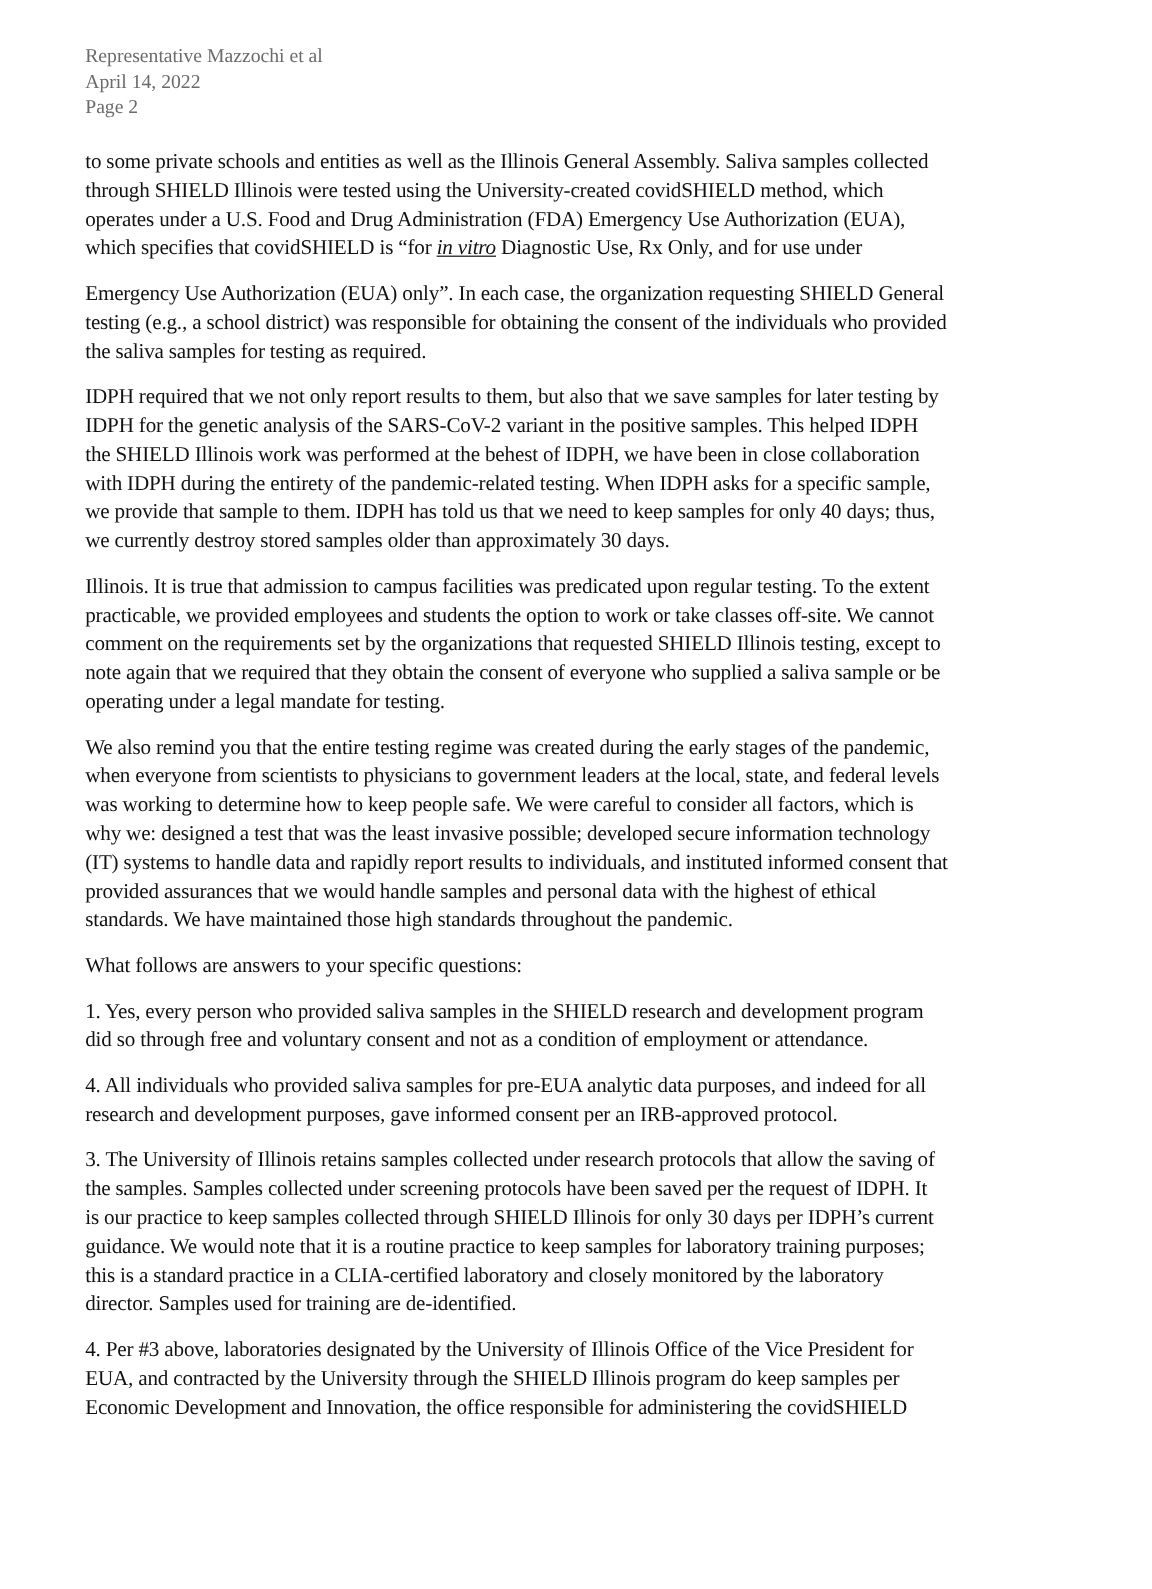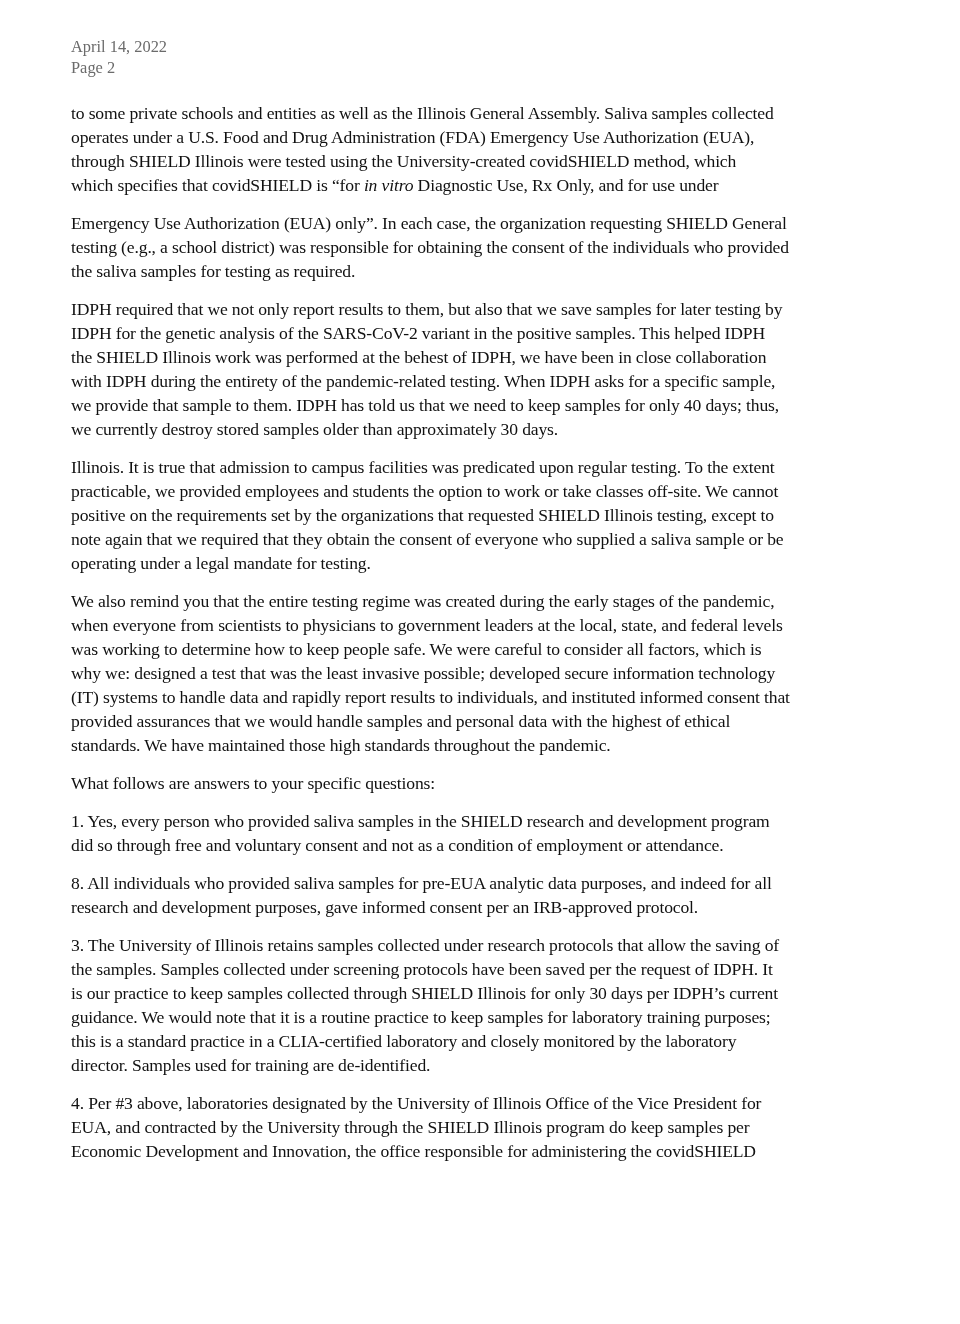--- a/index.html
+++ b/index.html
@@ -34,36 +34,37 @@
     .para {
       font-size: 17.6px;
       line-height: 24px;
       margin: 3px 0 14px 0;
       letter-spacing: -0.15px;
     }
     .line {
       display: block;
       white-space: nowrap;
     }
-    em { font-style: italic; }
+    em { font-style: italic; text-decoration: underline; }
   </style>
 </head>
 <body>
 
 <div class="page">
 
   <div class="header">
+    <span class="header-line">Representative Mazzochi et al</span>
     <span class="header-line">April 14, 2022</span>
     <span class="header-line">Page 2</span>
   </div>
 
   <p class="para">
     <span class="line">to some private schools and entities as well as the Illinois General Assembly. Saliva samples collected</span>
+    <span class="line">through SHIELD Illinois were tested using the University-created covidSHIELD method, which</span>
     <span class="line">operates under a U.S. Food and Drug Administration (FDA) Emergency Use Authorization (EUA),</span>
-    <span class="line">through SHIELD Illinois were tested using the University-created covidSHIELD method, which</span>
     <span class="line"><span>which specifies that covidSHIELD is “for </span><em>in vitro</em><span> Diagnostic Use, Rx Only, and for use under</span></span>
   </p>
 
   <p class="para">
     <span class="line">Emergency Use Authorization (EUA) only”. In each case, the organization requesting SHIELD General</span>
     <span class="line">testing (e.g., a school district) was responsible for obtaining the consent of the individuals who provided</span>
     <span class="line">the saliva samples for testing as required.</span>
   </p>
 
   <p class="para">
@@ -71,21 +72,21 @@
     <span class="line">IDPH for the genetic analysis of the SARS-CoV-2 variant in the positive samples. This helped IDPH</span>
     <span class="line">the SHIELD Illinois work was performed at the behest of IDPH, we have been in close collaboration</span>
     <span class="line">with IDPH during the entirety of the pandemic-related testing.  When IDPH asks for a specific sample,</span>
     <span class="line">we provide that sample to them.  IDPH has told us that we need to keep samples for only 40 days; thus,</span>
     <span class="line">we currently destroy stored samples older than approximately 30 days.</span>
   </p>
 
   <p class="para">
     <span class="line">Illinois.  It is true that admission to campus facilities was predicated upon regular testing. To the extent</span>
     <span class="line">practicable, we provided employees and students the option to work or take classes off-site. We cannot</span>
-    <span class="line">positive on the requirements set by the organizations that requested SHIELD Illinois testing, except to</span>
+    <span class="line">comment on the requirements set by the organizations that requested SHIELD Illinois testing, except to</span>
     <span class="line">note again that we required that they obtain the consent of everyone who supplied a saliva sample or be</span>
     <span class="line">operating under a legal mandate for testing.</span>
   </p>
 
   <p class="para">
     <span class="line">We also remind you that the entire testing regime was created during the early stages of the pandemic,</span>
     <span class="line">when everyone from scientists to physicians to government leaders at the local, state, and federal levels</span>
     <span class="line">was working to determine how to keep people safe.  We were careful to consider all factors, which is</span>
     <span class="line">why we: designed a test that was the least invasive possible; developed secure information technology</span>
     <span class="line">(IT) systems to handle data and rapidly report results to individuals, and instituted informed consent that</span>
@@ -96,21 +97,21 @@
   <p class="para">
     <span class="line">What follows are answers to your specific questions:</span>
   </p>
 
   <p class="para">
     <span class="line">1.  Yes, every person who provided saliva samples in the SHIELD research and development program</span>
     <span class="line">did so through free and voluntary consent and not as a condition of employment or attendance.</span>
   </p>
 
   <p class="para">
-    <span class="line">8.  All individuals who provided saliva samples for pre-EUA analytic data purposes, and indeed for all</span>
+    <span class="line">4.  All individuals who provided saliva samples for pre-EUA analytic data purposes, and indeed for all</span>
     <span class="line">research and development purposes, gave informed consent per an IRB-approved protocol.</span>
   </p>
 
   <p class="para">
     <span class="line">3.  The University of Illinois retains samples collected under research protocols that allow the saving of</span>
     <span class="line">the samples.  Samples collected under screening protocols have been saved per the request of IDPH.  It</span>
     <span class="line">is our practice to keep samples collected through SHIELD Illinois for only 30 days per IDPH’s current</span>
     <span class="line">guidance.  We would note that it is a routine practice to keep samples for laboratory training purposes;</span>
     <span class="line">this is a standard practice in a CLIA-certified laboratory and closely monitored by the laboratory</span>
     <span class="line">director. Samples used for training are de-identified.</span>

